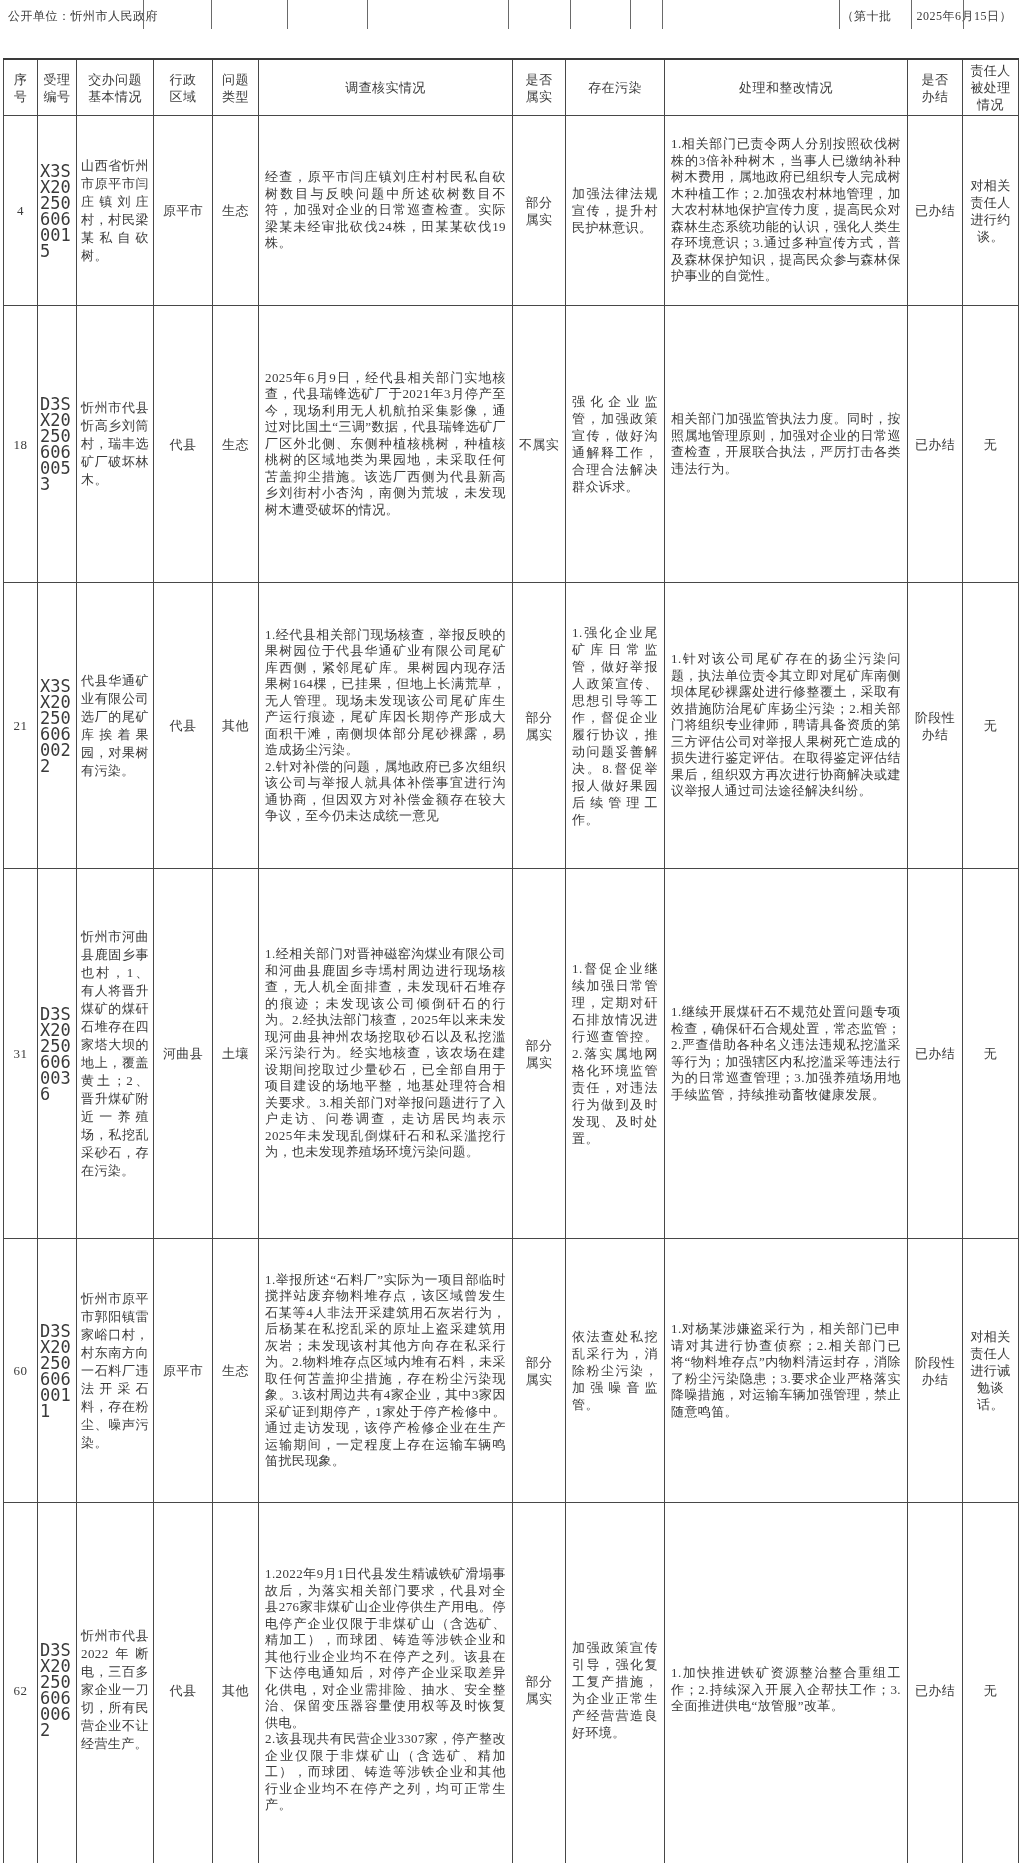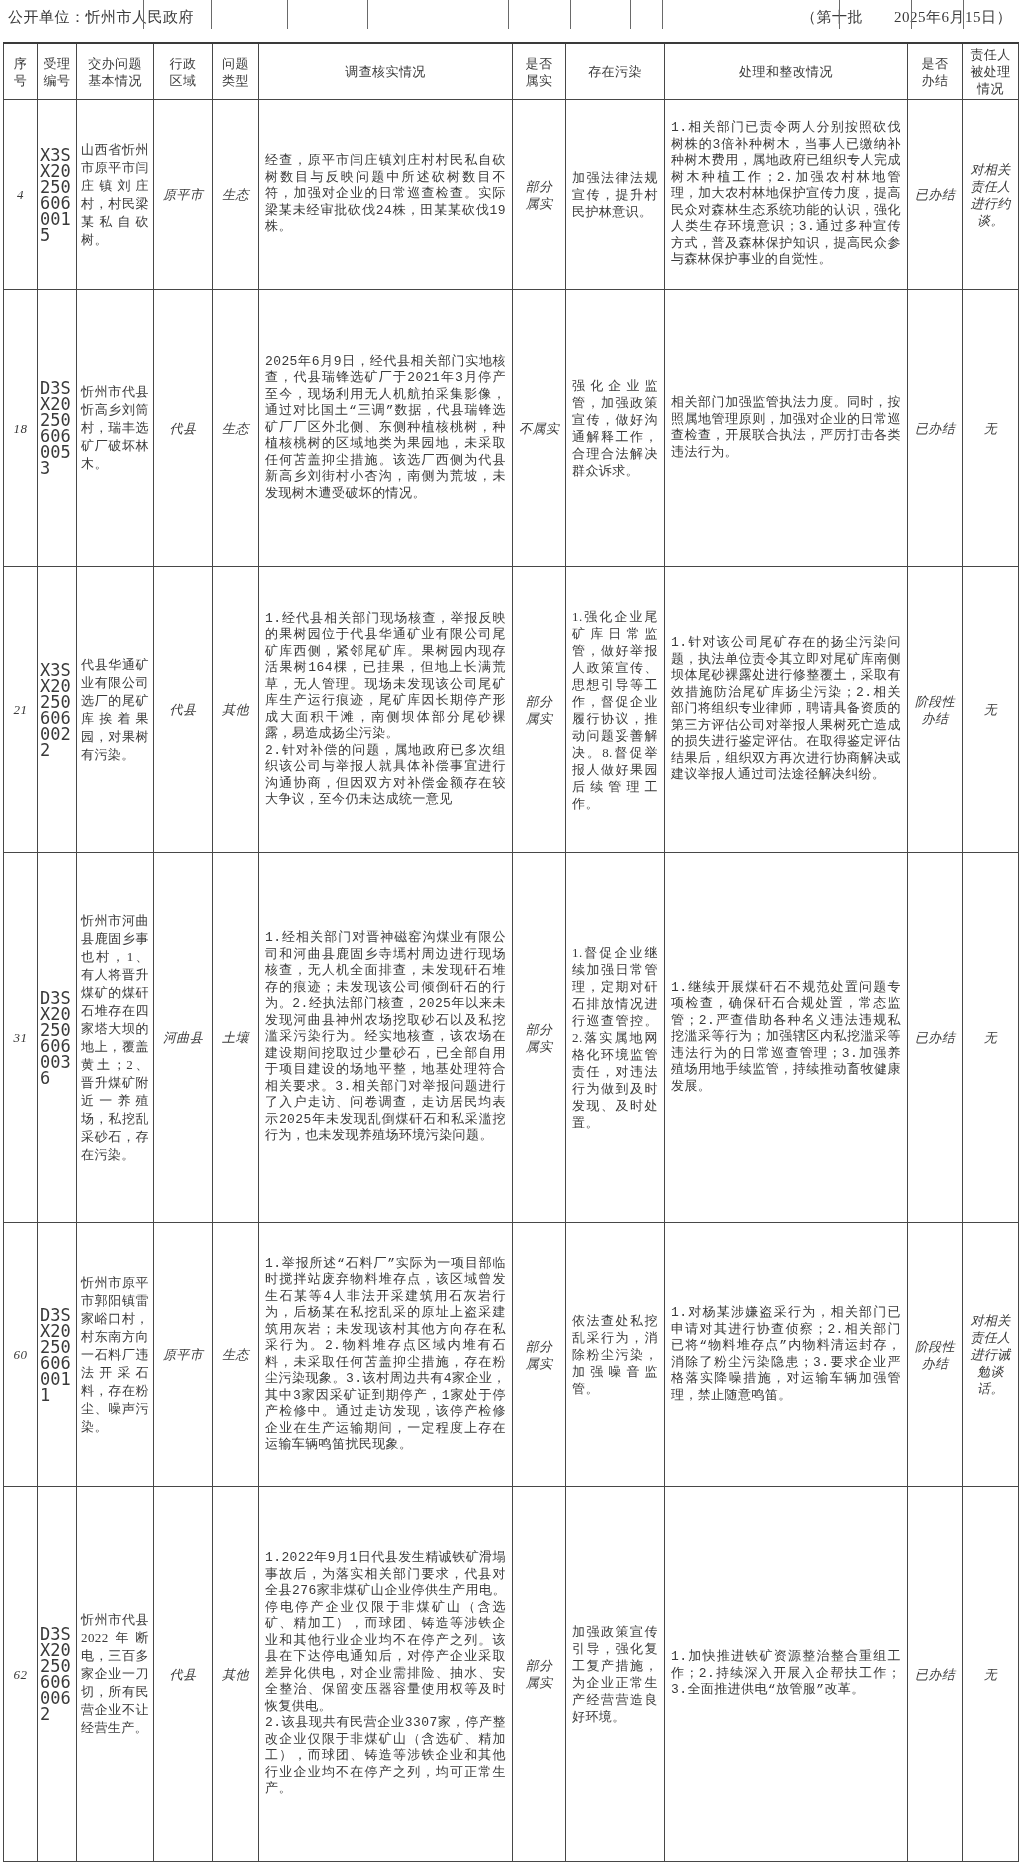--- a/index.html
+++ b/index.html
@@ -10,24 +10,24 @@
     -webkit-font-smoothing:antialiased;
   }
   .page{position:relative;width:1024px;}
 
   
   .top-artifacts i{
     position:absolute;top:0;height:29px;width:1px;background:#6a6a6a;display:block;
   }
 
   .caption{
-    height:42px;box-sizing:border-box;
+    height:58px;box-sizing:border-box;
     display:flex;justify-content:space-between;align-items:flex-start;
     padding:8px 12px 0 8px;
-    font-size:15px;letter-spacing:.5px;
+    font-size:12px;letter-spacing:.5px;
   }
 
   table{
     border-collapse:collapse;table-layout:fixed;
     margin-left:3px;width:1015px;
     border:1px solid #474747;border-top:2px solid #3a3a3a;
   }
   th,td{
     border:1px solid #474747;
     vertical-align:middle;
@@ -42,29 +42,29 @@
   th{font-weight:normal;text-align:center;}
   thead tr{height:53px;}
 
   .h0{height:190px;}
   .h1{height:277px;}
   .h2{height:286px;}
   .h3{height:370px;}
   .h4{height:264px;}
   .h5{height:375px;}
 
-  .cc{text-align:center;font-style:italic;}                                
+  .cc{text-align:center;}                                
   .cn{                                                   
     font-family:"DejaVu Sans Mono",monospace;
     font-size:17px;letter-spacing:0;
     word-break:break-all;text-align:left;line-height:16px;
     padding:2px;
   }
   .cp{text-align:justify;padding:2px 4px;line-height:18px;}     
-  .ct{text-align:justify;padding:2px 6px;line-height:16.5px;font-family:Liberation Mono, monospace;}   
+  .ct{text-align:justify;padding:2px 6px;line-height:16.5px;}   
   .cg{text-align:justify;padding:2px 6px;line-height:17px;}     
 </style>
 </head>
 <body>
 
 <div class="page">
 
   <div class="top-artifacts">
     <i style="left:143px"></i>
       <i style="left:211px"></i>

